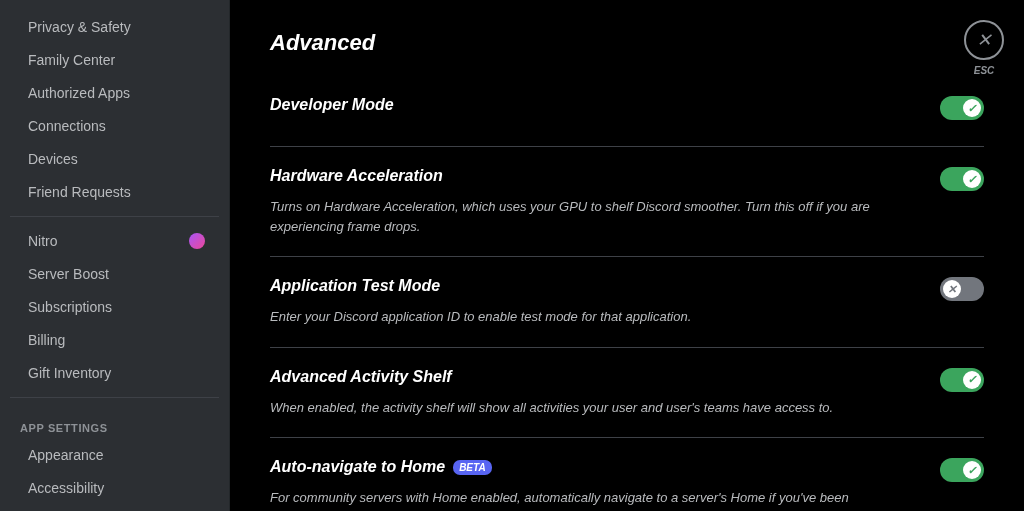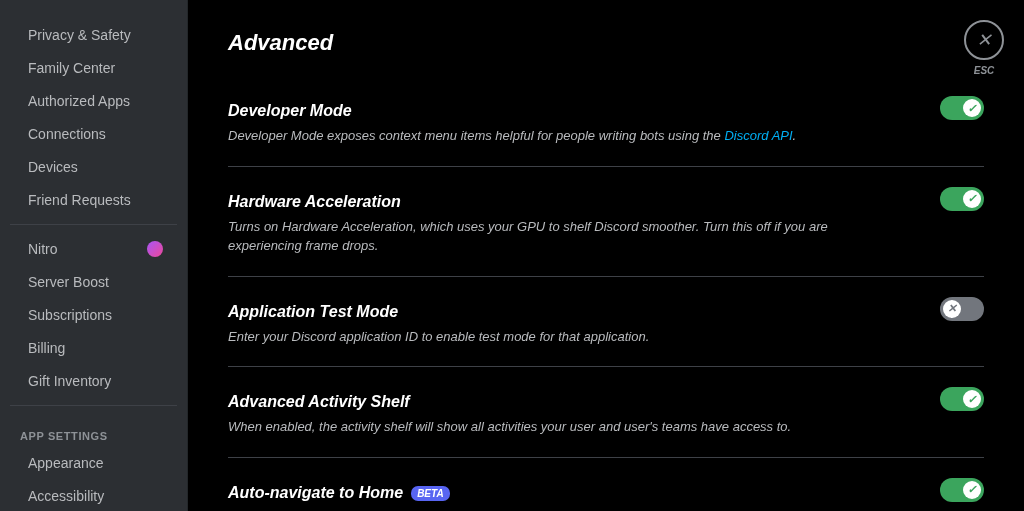--- a/index.html
+++ b/index.html
@@ -6,23 +6,23 @@
     body {
       background-color: #2c2f33;
       font-family: 'Segoe UI', Arial, sans-serif;
       color: #dcddde;
       width: 1024px;
       height: 511px;
       overflow: hidden;
       display: flex;
     }
     .sidebar {
-      width: 188px;
+      width: 230px;
       background-color: #2c2f33;
-      padding: 18px 0;
+      padding: 10px 0;
       flex-shrink: 0;
       overflow-y: auto;
       border-right: 1px solid #23272a;
     }
     .sidebar-item {
       display: flex;
       align-items: center;
       padding: 8px 16px 8px 20px;
       cursor: pointer;
       border-radius: 4px;
@@ -69,21 +69,21 @@
     }
     .setting-row {
       padding: 20px 0;
       border-bottom: 1px solid #3e4147;
     }
     .setting-row:last-child {
       border-bottom: none;
     }
     .setting-header {
       display: flex;
-      align-items: flex-end;
+      align-items: flex-start;
       justify-content: space-between;
       margin-bottom: 6px;
     }
     .setting-name {
       font-size: 16px;
       font-weight: 600;
       color: #ffffff;
     }
     .setting-name .beta-badge {
       display: inline-block;
@@ -205,21 +205,20 @@
 <div class="main-content">
   <h1 class="page-title">Advanced</h1>
   <div id="settings-list">
       <div class="setting-row">
         <div class="setting-header">
           <span class="setting-name">Developer Mode</span>
           <div class="toggle on">
             <div class="toggle-knob">✓</div>
           </div>
         </div>
-        <p class="setting-desc">Developer Mode exposes context menu items helpful for people writing bots using the <a href="#">Discord API</a>.</p>
       </div>
       <div class="setting-row">
         <div class="setting-header">
           <span class="setting-name">Hardware Acceleration</span>
           <div class="toggle on">
             <div class="toggle-knob">✓</div>
           </div>
         </div>
         <p class="setting-desc">Turns on Hardware Acceleration, which uses your GPU to shelf Discord smoother. Turn this off if you are experiencing frame drops.</p>
       </div>

